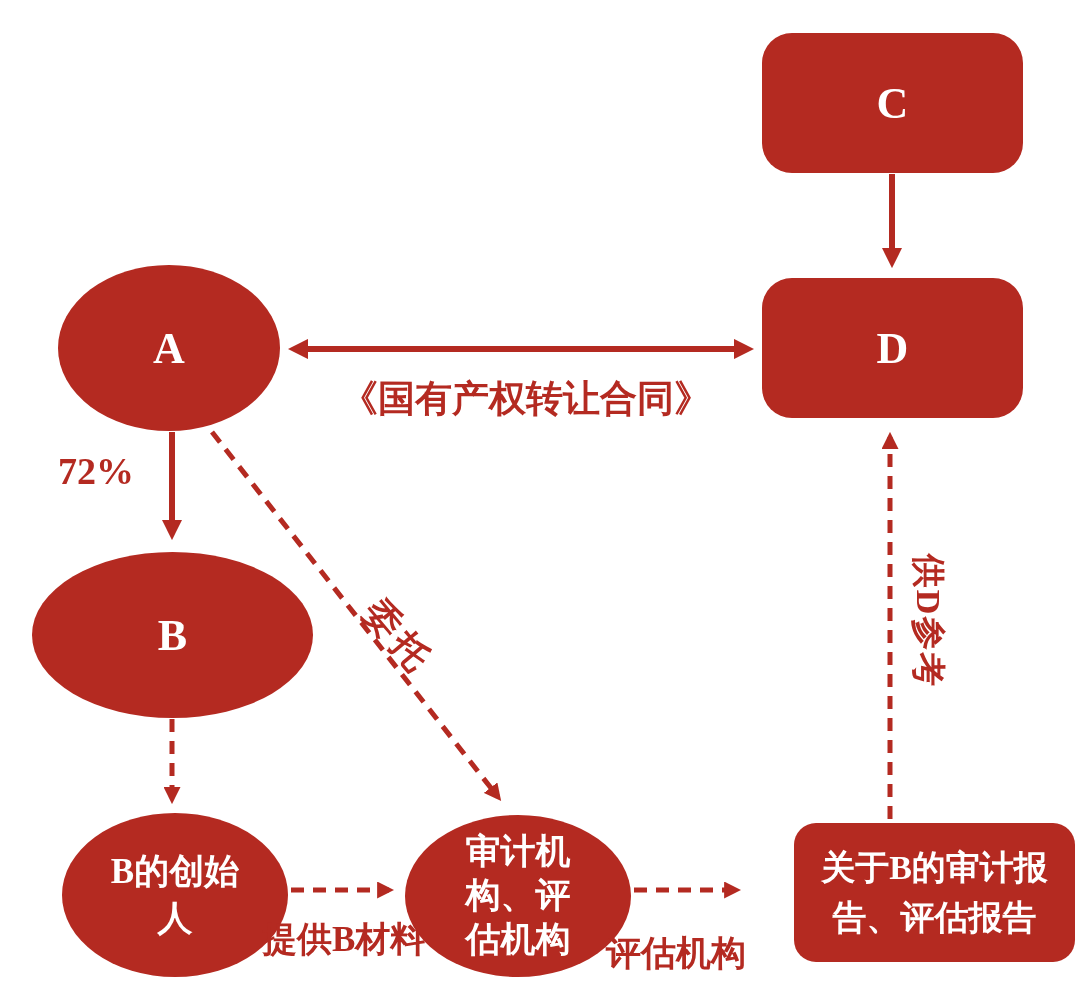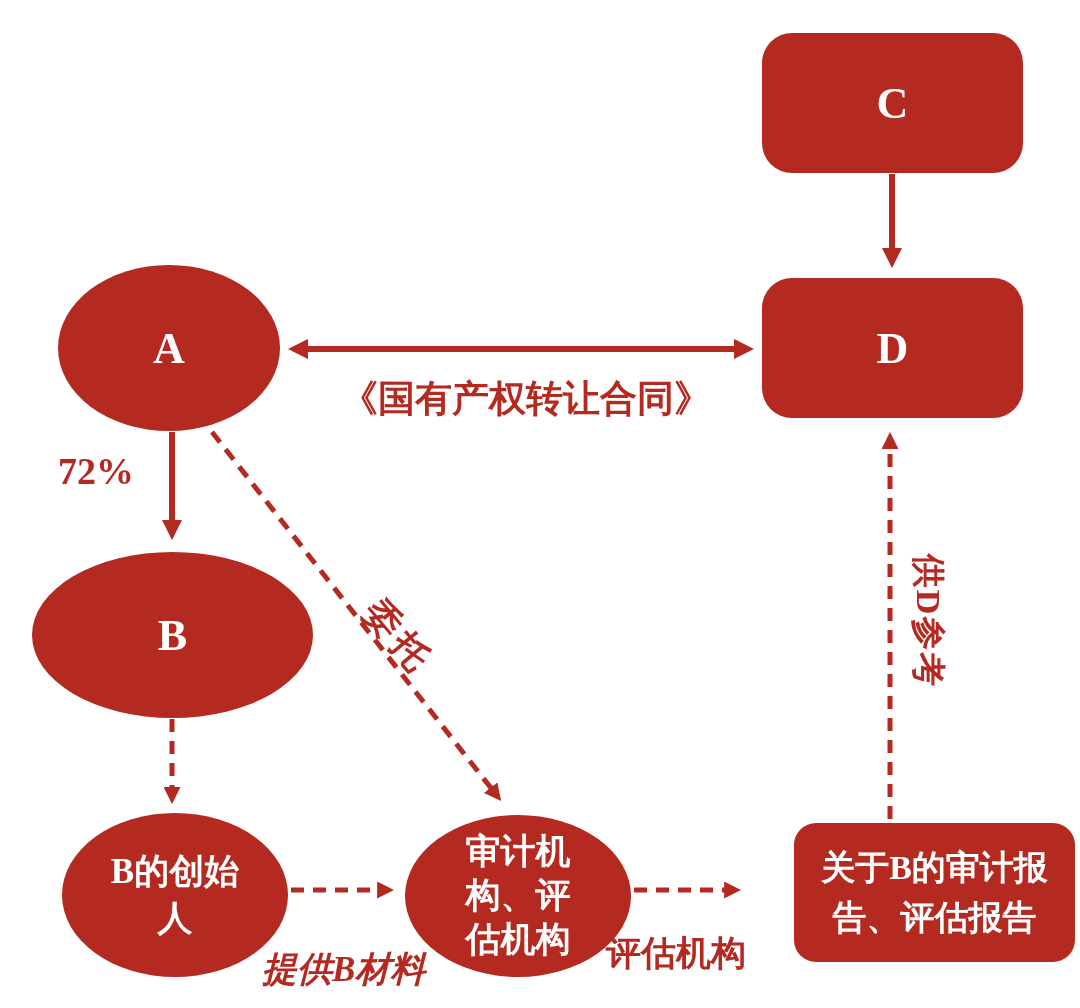--- a/index.html
+++ b/index.html
@@ -46,21 +46,21 @@
   #node-report .inner { width: 252px; }
   .edge-label {
     position: absolute;
     color: var(--red);
     font-weight: bold;
     white-space: nowrap;
   }
   #lbl-contract { left: 341px; top: 374px; width: 340px; text-align: left; font-size: 37px; }
   #lbl-stake { left: 58px; top: 449px; font-size: 38px; }
   #lbl-entrust { left: 348px; top: 613px; width: 100px; text-align: center; font-size: 36px; transform: rotate(50deg); letter-spacing: 6px; }
-  #lbl-provide { left: 262px; top: 946px; font-size: 35px; font-style: italic; }
+  #lbl-provide { left: 262px; top: 916px; font-size: 35px; }
   #lbl-issue { left: 606px; top: 930px; font-size: 35px; }
   #lbl-reference { left: 848px; top: 598px; width: 160px; text-align: center; font-size: 34px; transform: rotate(90deg); letter-spacing: 2px; }
 </style>
 </head>
 <body>
 
 <div id="canvas">
 
   <svg id="edges-layer" viewBox="0 0 1080 1008" xmlns="http://www.w3.org/2000/svg">
     <defs>

